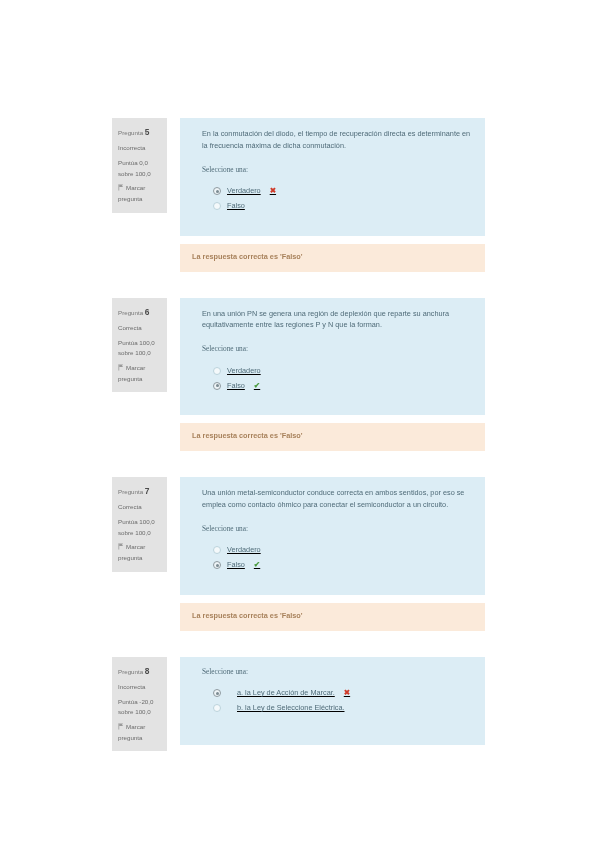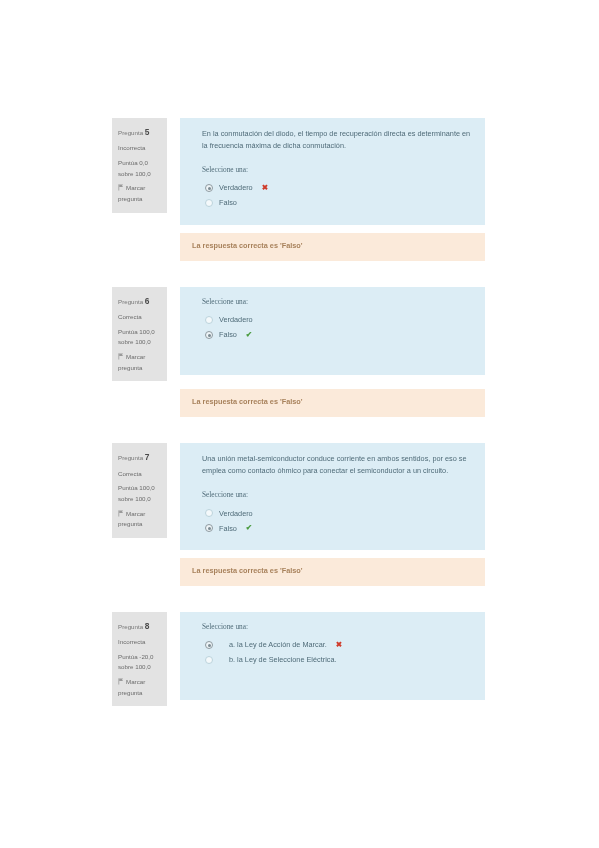--- a/index.html
+++ b/index.html
@@ -86,21 +86,21 @@
     max-width: 278px;
   }
   .q-select-label {
     color: #4f6b78;
     font-size: 7.3px;
     line-height: 1.5;
     margin: 0 0 5px 0;
     font-family: Liberation Serif, serif;
   }
 
-  .answers { margin: 0; padding: 0; list-style: none; }
+  .answers { margin: 8px; padding: 0; list-style: none; text-decoration: underline; }
   .answer {
     display: flex;
     align-items: center;
     height: 15px;
     gap: 6px;
   }
   .answer.indented .ans-label { margin-left: 10px; }
 
   .radio {
     flex: 0 0 8px;
@@ -218,20 +218,21 @@
                 <span class="flag-icon"><svg viewBox="0 0 10 12" width="6" height="7" aria-hidden="true">
                     <path d="M1.2 0.6 L1.2 11.2" stroke="#8a8a8a" stroke-width="1.1" fill="none"></path>
                     <path d="M1.9 1.0 L8.6 1.0 L6.7 3.1 L8.6 5.2 L1.9 5.2 Z" fill="#9a9a9a"></path>
                   </svg></span>
                 <span>Marcar</span>
               </div>
               <div class="q-info-line">pregunta</div>
             </div>
           </div>
           <div class="q-content">
+            <p class="q-text">En una unión PN se genera una región de deplexión que reparte su anchura equitativamente entre las regiones P y N que la forman.</p>
             <p class="q-select-label">Seleccione una:</p>
             <ul class="answers">
               <li class="answer">
                 <span class="radio"></span>
                 <span class="ans-label">Verdadero</span>
               </li>
               <li class="answer">
                 <span class="radio checked"></span>
                 <span class="ans-label">Falso</span>
                 <span class="mark-right">✔</span>
@@ -257,21 +258,21 @@
                 <span class="flag-icon"><svg viewBox="0 0 10 12" width="6" height="7" aria-hidden="true">
                     <path d="M1.2 0.6 L1.2 11.2" stroke="#8a8a8a" stroke-width="1.1" fill="none"></path>
                     <path d="M1.9 1.0 L8.6 1.0 L6.7 3.1 L8.6 5.2 L1.9 5.2 Z" fill="#9a9a9a"></path>
                   </svg></span>
                 <span>Marcar</span>
               </div>
               <div class="q-info-line">pregunta</div>
             </div>
           </div>
           <div class="q-content">
-            <p class="q-text">Una unión metal-semiconductor conduce corriente en ambos sentidos, por eso se emplea como contacto óhmico para conectar el semiconductor a un circuito.</p>
+            <p class="q-text">Una unión metal-semiconductor conduce correcta en ambos sentidos, por eso se emplea como contacto óhmico para conectar el semiconductor a un circuito.</p>
             <p class="q-select-label">Seleccione una:</p>
             <ul class="answers">
               <li class="answer">
                 <span class="radio"></span>
                 <span class="ans-label">Verdadero</span>
               </li>
               <li class="answer">
                 <span class="radio checked"></span>
                 <span class="ans-label">Falso</span>
                 <span class="mark-right">✔</span>

